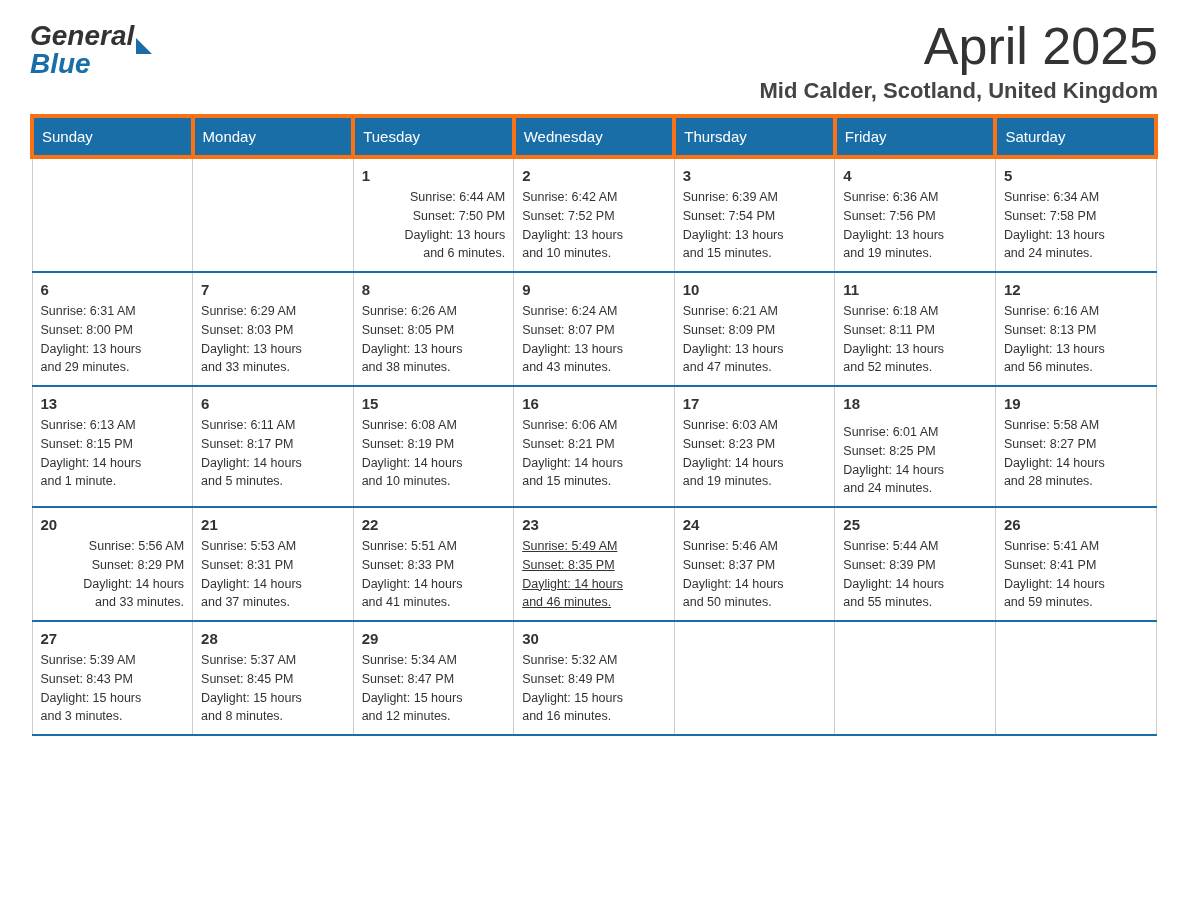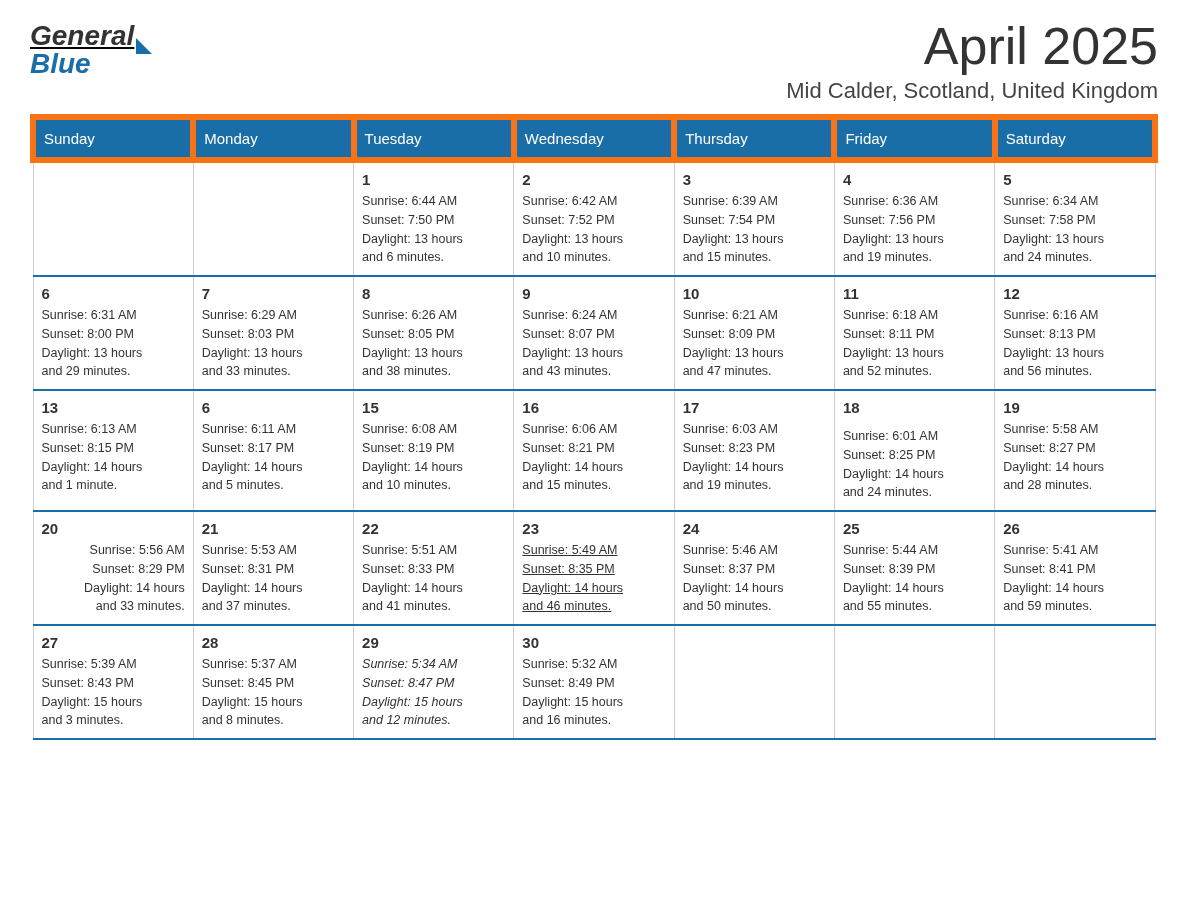--- a/index.html
+++ b/index.html
@@ -41,50 +41,49 @@
       display: block;
       margin-top: -4px;
     }
     .logo-wrapper {
       display: flex;
       flex-direction: column;
     }
     .logo-top-row {
       display: flex;
       align-items: flex-end;
-      text-decoration: underline;
     }
     .title-block {
       text-align: right;
     }
     .title-block h1 {
       font-size: 52px;
       font-weight: normal;
       color: #333;
       line-height: 1;
     }
     .title-block h2 {
       font-size: 22px;
-      font-weight: normal;
+      font-weight: bold;
       color: #444;
       margin-top: 6px;
     }
     .calendar {
       width: 100%;
       border-collapse: collapse;
       margin-top: 10px;
     }
     .calendar thead th {
       background-color: #1a6ea8;
       color: #fff;
       padding: 10px 8px;
       text-align: left;
       font-size: 15px;
       font-weight: normal;
-      border: 6px solid #f97316;
+      border: 4px solid #f97316;
     }
     .calendar tbody td {
       border: 1px solid #ccc;
       vertical-align: top;
       padding: 8px;
       width: calc(100% / 7);
       min-height: 100px;
     }
     .calendar tbody tr {
       border-bottom: 2px solid #1a6ea8;
@@ -133,21 +132,21 @@
         <th>Friday</th>
         <th>Saturday</th>
       </tr>
   </thead>
   <tbody>
   <tr>
         <td class="empty-cell"></td>
         <td class="empty-cell"></td>
         <td>
           <span class="day-num">1</span>
-          <div class="day-info" style="white-space: pre-line;">Sunrise: 6:44 AM
+          <div class="day-info" style="white-space: pre-line; text-align: right;">Sunrise: 6:44 AM
 Sunset: 7:50 PM
 Daylight: 13 hours
 and 6 minutes.</div>
         </td>
         <td>
           <span class="day-num">2</span>
           <div class="day-info" style="white-space: pre-line;">Sunrise: 6:42 AM
 Sunset: 7:52 PM
 Daylight: 13 hours
 and 10 minutes.</div>
@@ -337,21 +336,21 @@
         </td>
         <td>
           <span class="day-num">28</span>
           <div class="day-info" style="white-space: pre-line;">Sunrise: 5:37 AM
 Sunset: 8:45 PM
 Daylight: 15 hours
 and 8 minutes.</div>
         </td>
         <td>
           <span class="day-num">29</span>
-          <div class="day-info" style="white-space: pre-line; font-style: italic;">Sunrise: 5:34 AM
+          <div class="day-info" style="white-space: pre-line;">Sunrise: 5:34 AM
 Sunset: 8:47 PM
 Daylight: 15 hours
 and 12 minutes.</div>
         </td>
         <td>
           <span class="day-num">30</span>
           <div class="day-info" style="white-space: pre-line;">Sunrise: 5:32 AM
 Sunset: 8:49 PM
 Daylight: 15 hours
 and 16 minutes.</div>

